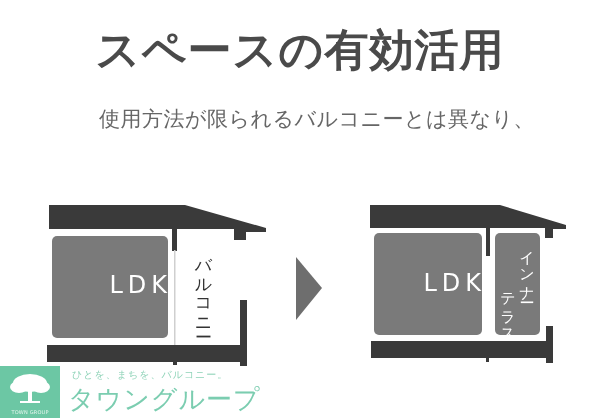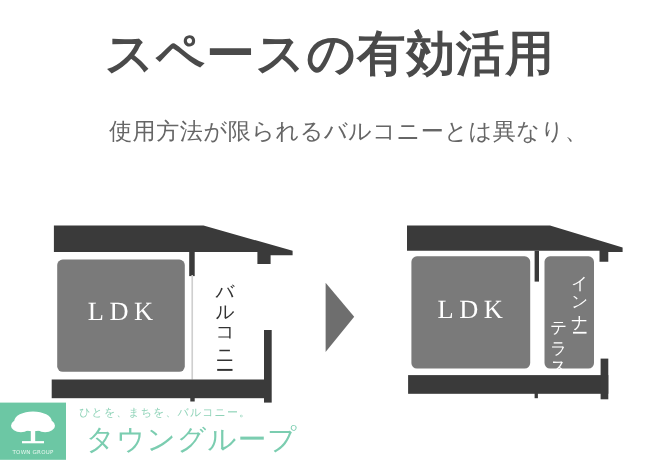--- a/index.html
+++ b/index.html
@@ -12,38 +12,38 @@
     font-size: 44px; font-weight: bold; color: #4a4a4a; letter-spacing: 1px; line-height: 56px;
   }
   .subtitle {
     position: absolute; left: 82px; top: 97px; font-size: 21px; color: #666666; line-height: 44px;
     letter-spacing: 0.5px;
     margin-left: 17px;
   }
   .subtitle div { white-space: nowrap; }
   .diagram { position: absolute; left: 0; top: 0; width: 600px; height: 418px; }
   .ldk-label {
-    position: absolute; color: #ffffff; font-size: 24px; letter-spacing: 5px; text-align: center; font-family: Liberation Serif, serif;
+    position: absolute; color: #ffffff; font-size: 24px; letter-spacing: 5px; text-align: right;
   }
   .vtext {
     position: absolute; writing-mode: vertical-rl; text-orientation: upright;
     font-size: 17px; line-height: 18px; letter-spacing: 1px;
   }
   .logo-box {
     position: absolute; left: 0; top: 366px; width: 60px; height: 52px; background: #6cc7a4;
   }
   .logo-caption {
     position: absolute; left: 2px; bottom: 3px; width: 56px; text-align: center;
     font-size: 5px; color: #e8f7f0; letter-spacing: 0.2px;
   }
   .tagline {
     position: absolute; left: 72px; top: 368px; font-size: 10px; color: #8fd3b8; letter-spacing: 1px;
   }
   .brand {
-    position: absolute; left: 78px; top: 382px; font-size: 26px; color: #7bcdb0; letter-spacing: 1px;
+    position: absolute; left: 68px; top: 382px; font-size: 26px; color: #7bcdb0; letter-spacing: 1px;
   }
 </style>
 </head>
 <body>
 
 <div class="title">スペースの有効活用</div>
 
 <div class="subtitle">
   <div>使用方法が限られるバルコニーとは異なり、</div>
 </div>

